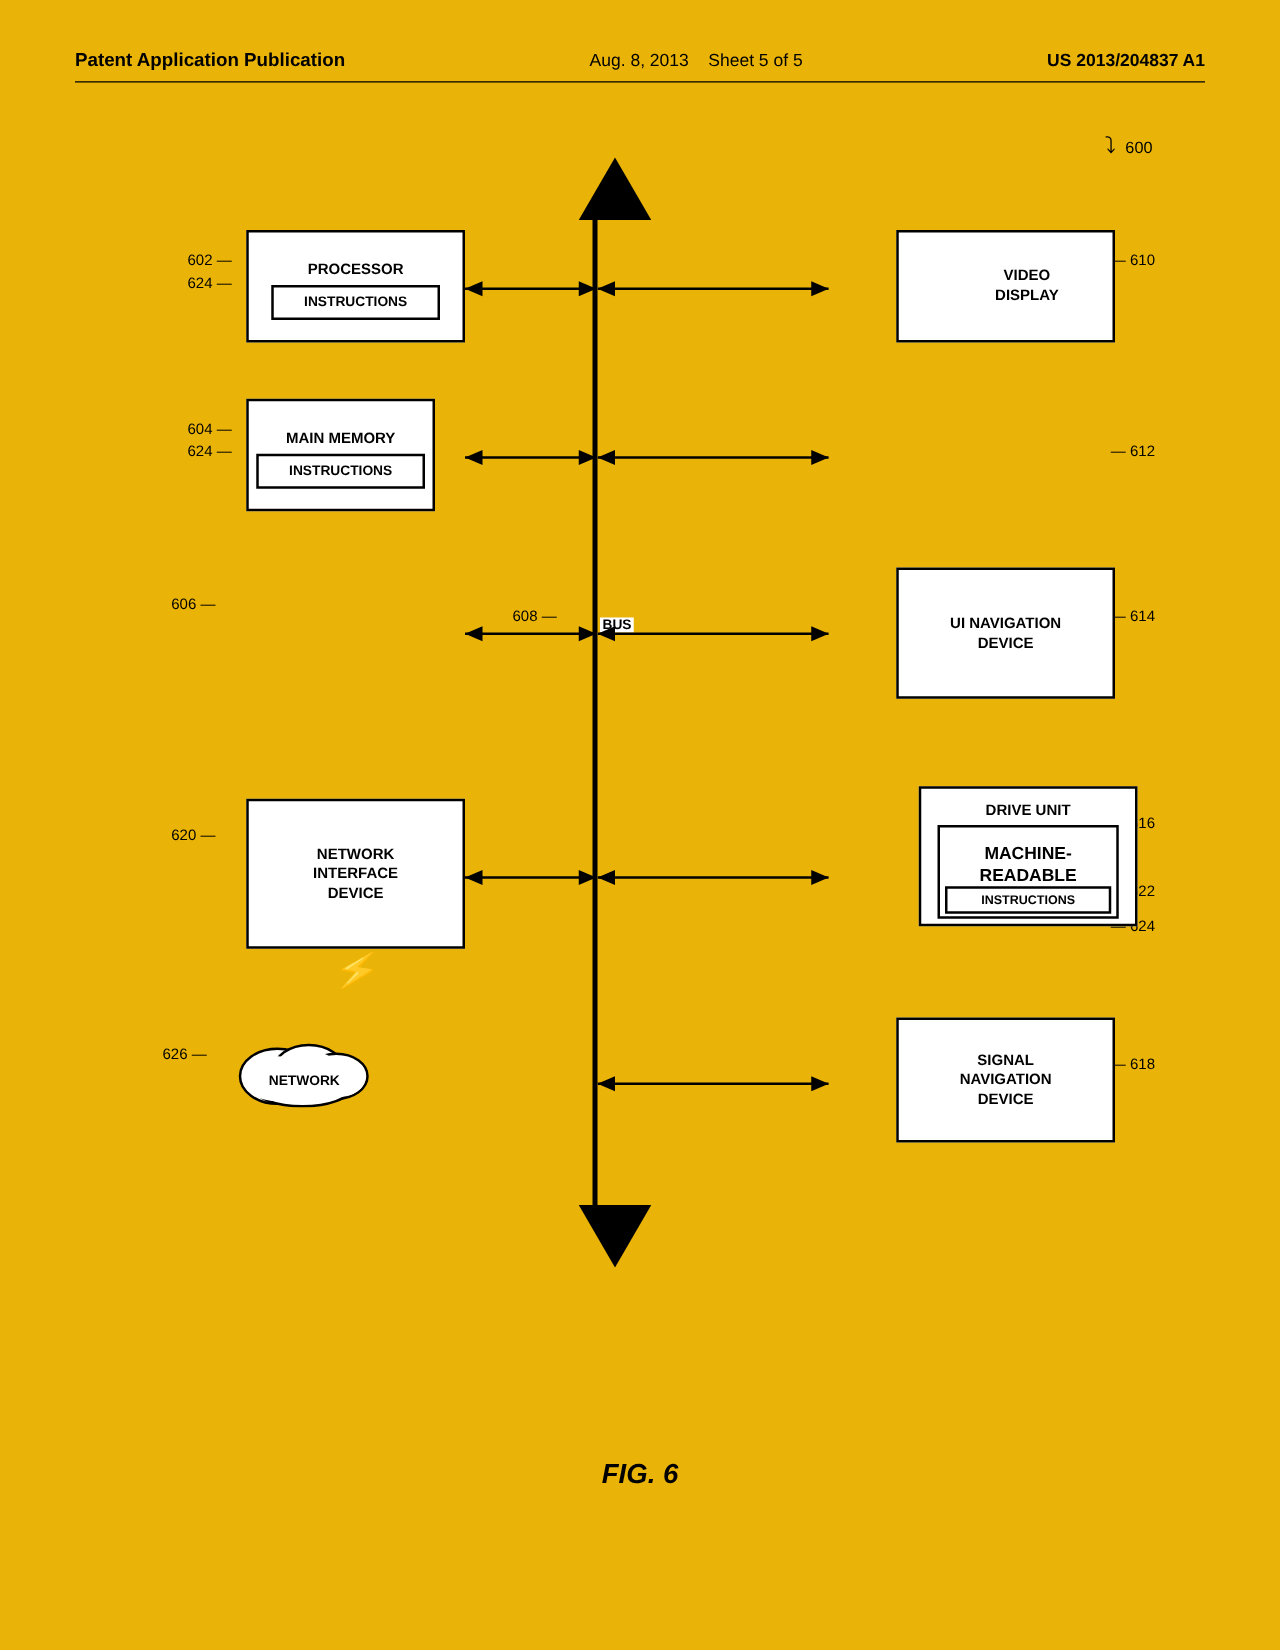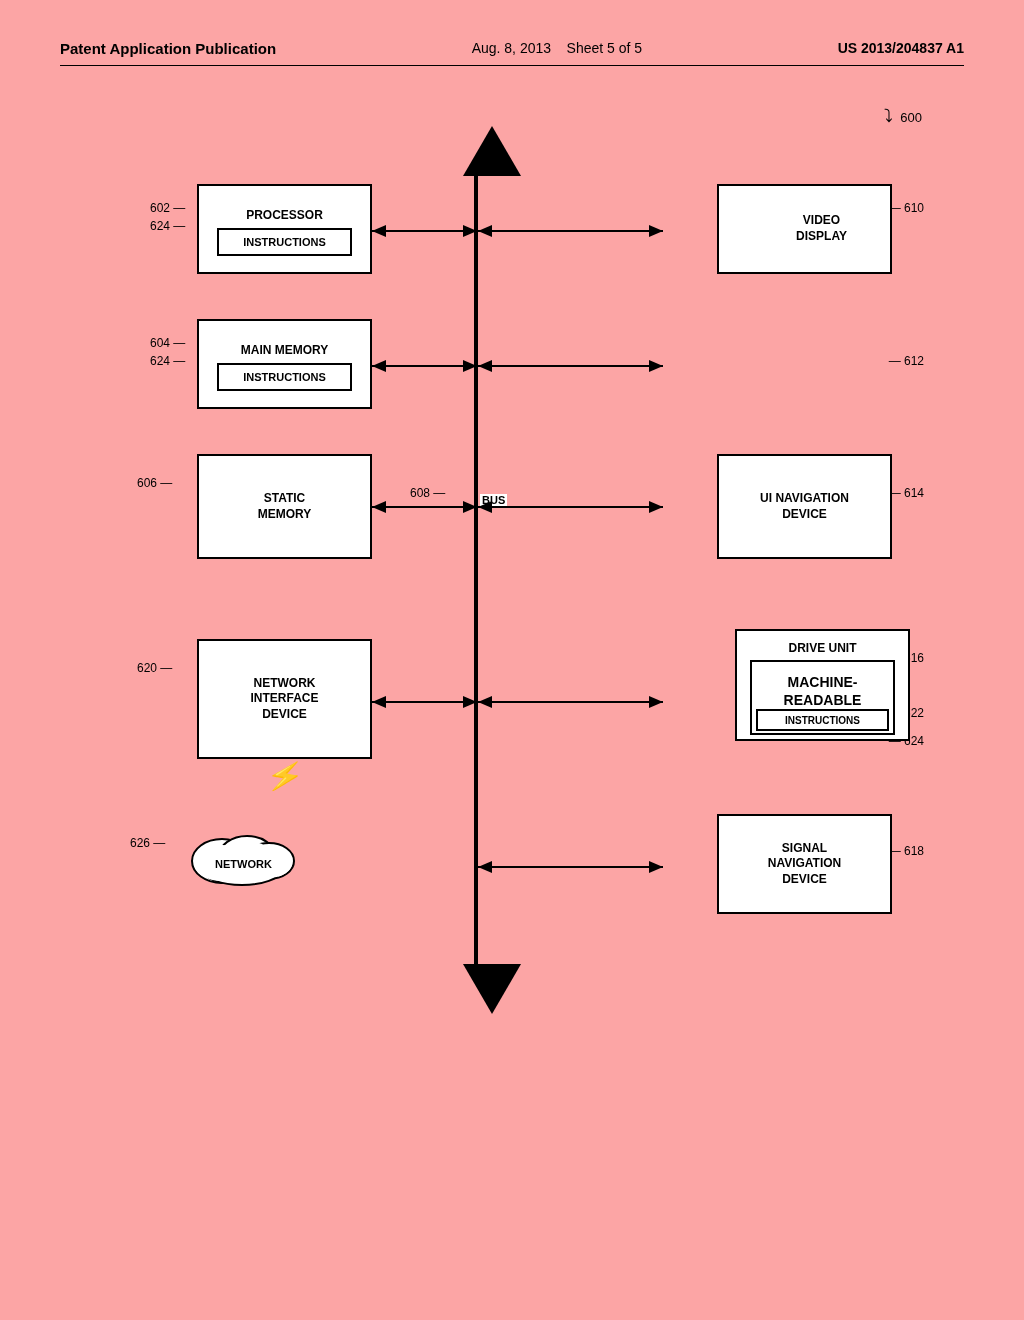--- a/index.html
+++ b/index.html
@@ -8,21 +8,21 @@
       font-family: Arial, sans-serif;
       width: 1024px;
       min-height: 1320px;
       position: relative;
       overflow: hidden;
     }
 
     .page {
       width: 1024px;
       min-height: 1320px;
-      background: #fca5a5;
+      background: #eab308;
       position: relative;
       padding: 40px 60px;
     }
 
     
     .header {
       display: flex;
       justify-content: space-between;
       align-items: flex-start;
       margin-bottom: 30px;
@@ -132,30 +132,26 @@
     <div style="position:absolute; top:123px; left:68px; font-size:12px;">624 —</div>
 
     <div class="box" style="left:115px; top:88px; width:175px; height:90px;">
       <div style="padding-top:6px; font-size:12px; font-weight:bold;">PROCESSOR</div>
 
       <div class="box-inner" style="position:relative; margin-top:4px; width:135px; height:28px; font-size:11px;">INSTRUCTIONS</div>
     </div>
 
     <div style="position:absolute; top:240px; left:68px; font-size:12px;">604 —</div>
     <div style="position:absolute; top:258px; left:68px; font-size:12px;">624 —</div>
-    <div class="box" style="left:115px; top:223px; width:175px; height:90px;">
+    <div class="box" style="left:115px; top:223px; width:151px; height:90px;">
       <div style="padding-top:6px; font-size:12px; font-weight:bold;">MAIN MEMORY</div>
       <div class="box-inner" style="position:relative; margin-top:4px; width:135px; height:28px; font-size:11px;">INSTRUCTIONS</div>
     </div>
 
     <div style="position:absolute; top:380px; left:55px; font-size:12px;">606 —</div>
-    <div class="box" style="left:115px; top:358px; width:175px; height:105px;">
-      <span style="white-space:pre-line; text-align:center;">STATIC
-MEMORY</span>
-    </div>
 
     <div style="position:absolute; top:565px; left:55px; font-size:12px;">620 —</div>
     <div class="box" style="left:115px; top:543px; width:175px; height:120px;">
       <span style="white-space:pre-line; text-align:center;">NETWORK
 INTERFACE
 DEVICE</span>
     </div>
 
     <div style="position:absolute; top:740px; left:48px; font-size:12px;">626 —</div>
 
@@ -281,14 +277,17 @@
     <div style="position:absolute; left:396px; top:763px;">
       <svg width="185" height="16">
         <line x1="0" y1="8" x2="185" y2="8" stroke="#000" stroke-width="2"></line>
         <polygon points="0,8 14,2 14,14" fill="#000"></polygon>
         <polygon points="185,8 171,2 171,14" fill="#000"></polygon>
       </svg>
     </div>
 
   </div>
 
+  <div class="fig-label">
+    <span>FIG. 6</span>
+  </div>
 
 </div>
 
 </body></html>

